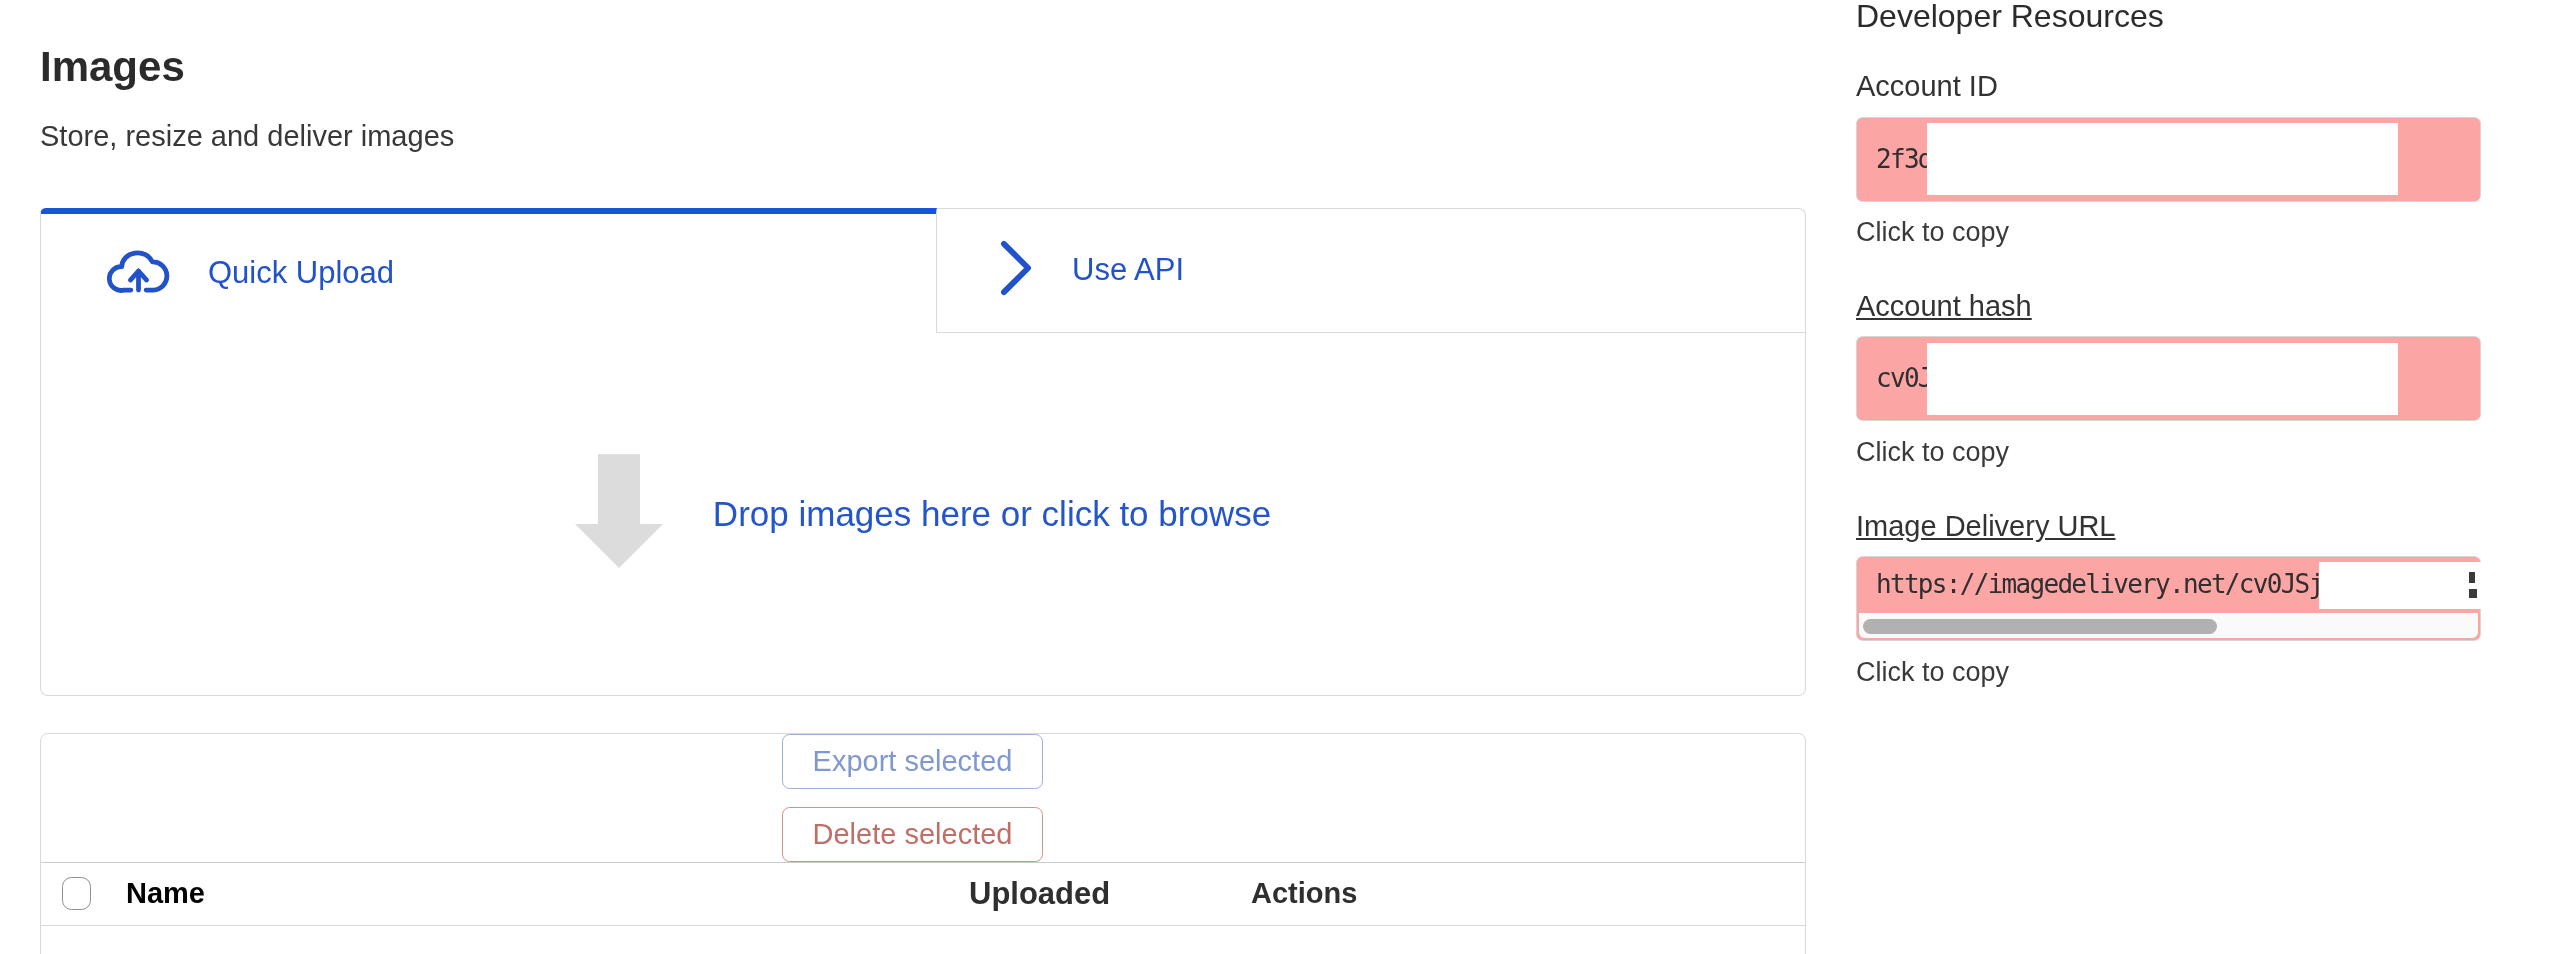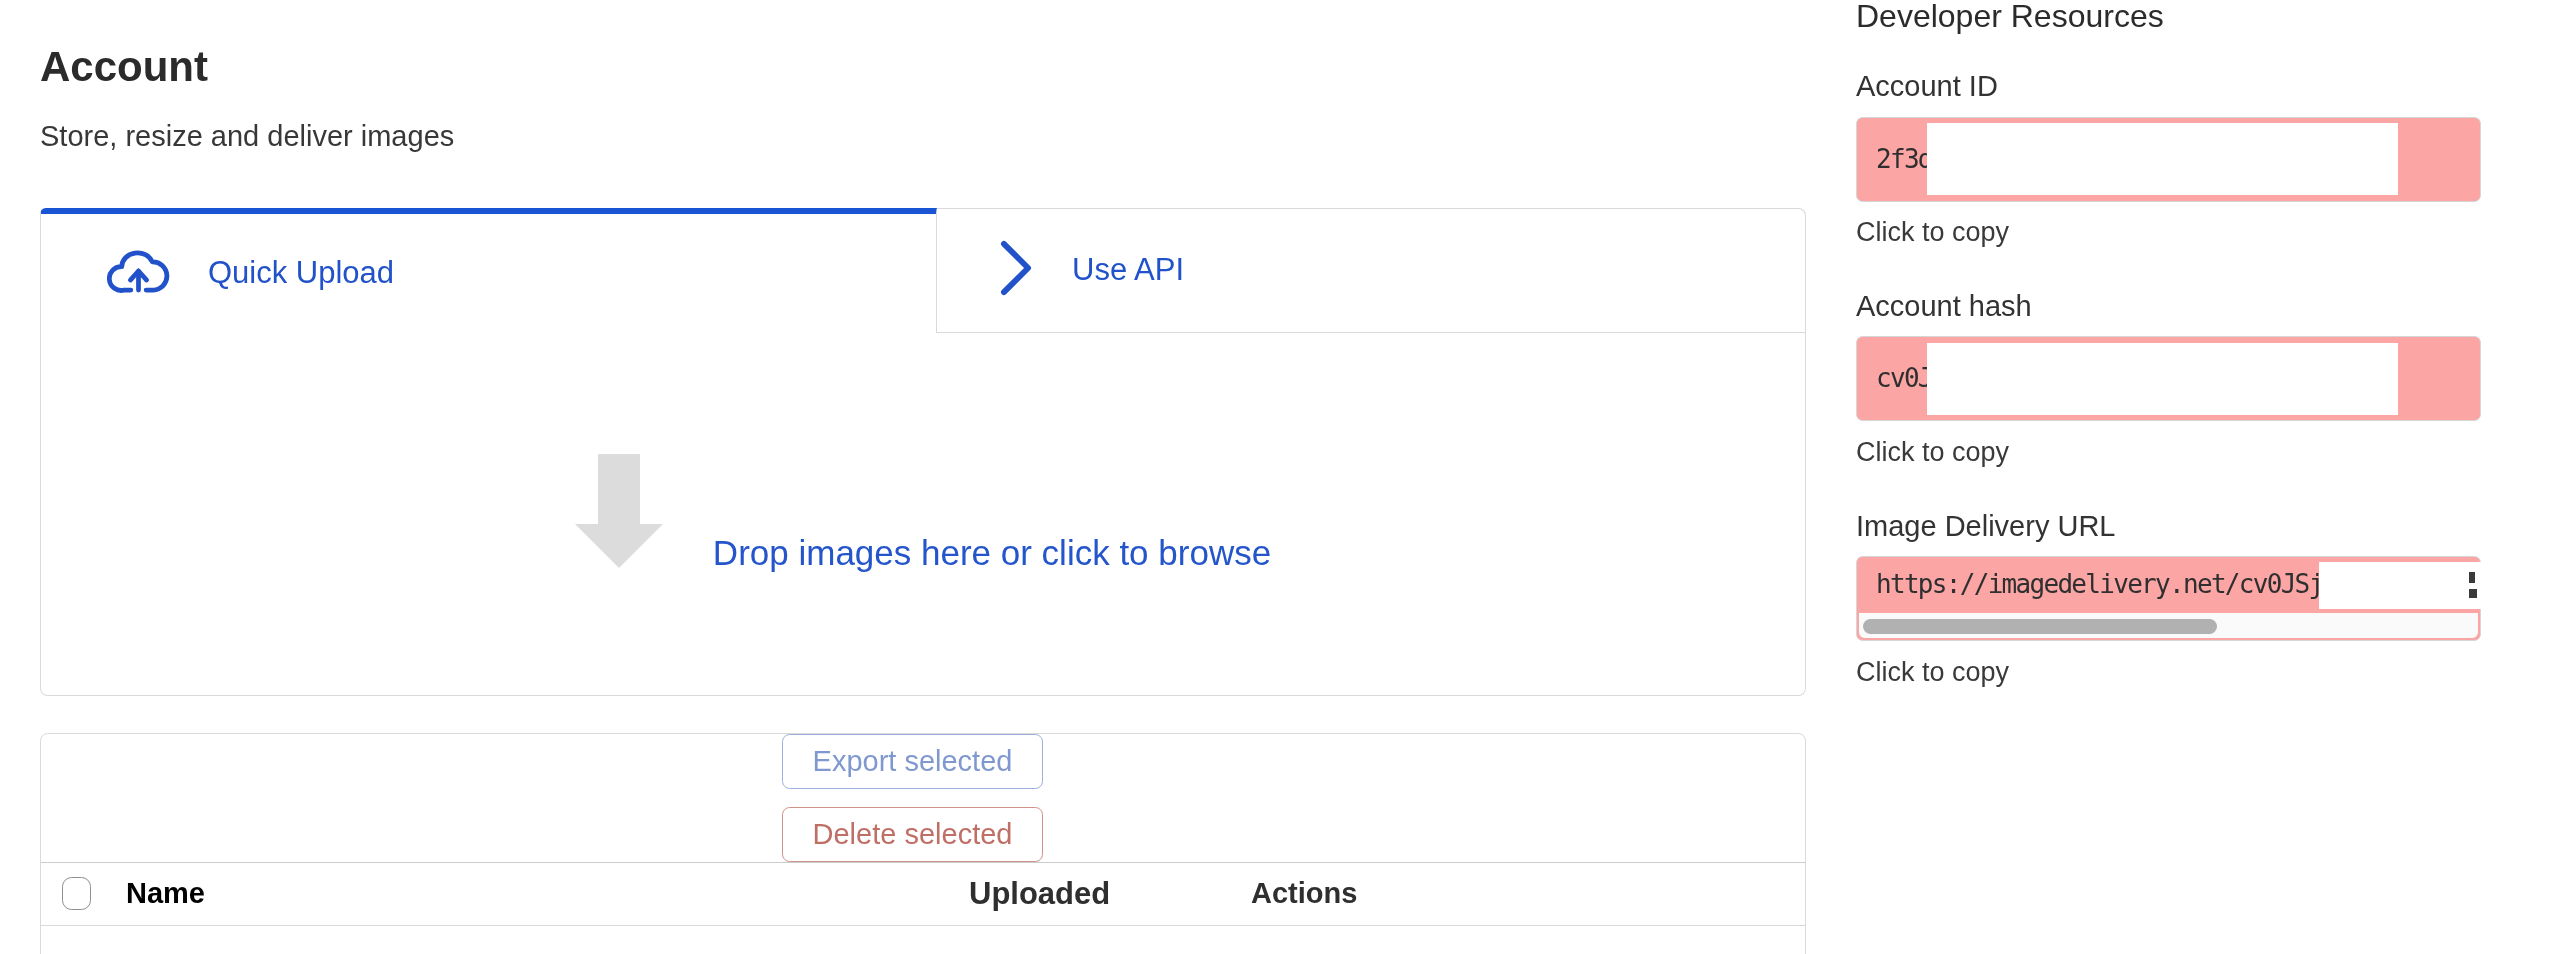--- a/index.html
+++ b/index.html
@@ -18,21 +18,21 @@
     border-top:6.7px solid #1a55d5; border-left:1px solid #d9d9d9; border-right:1px solid #d9d9d9;
     border-radius:5.8px 0 0 0; padding-left:66px; }
   .tab-inactive { flex:1; background:#fff;
     border-top:1px solid #d9d9d9; border-right:1px solid #d9d9d9; border-bottom:1px solid #d9d9d9;
     border-radius:0 7.7px 0 0; padding-left:62px; }
   .tab-label { font-size:31px; color:#2152c9; margin-left:38px; }
   .tab svg { flex:0 0 auto; }
 
   .dropzone { height:363px; border:1px solid #d9d9d9; border-top:none;
     border-radius:0 0 7.7px 7.7px; display:flex; align-items:center; justify-content:center; cursor:pointer; }
-  .dropzone-inner { display:flex; align-items:flex-end; gap:50px; }
+  .dropzone-inner { display:flex; align-items:center; gap:50px; }
   .dropzone-text { font-size:35px; color:#2455cb; }
 
   .list-card { margin-top:37px; border:1px solid #d9d9d9; border-radius:7.7px; height:250px; overflow:hidden; background:#fff; }
   .list-toolbar { height:128px; display:flex; align-items:center; justify-content:flex-end; gap:17.3px; padding-right:21px;flex-direction:column; }
   .btn { height:64px; padding:0 30px; font-size:29px; background:#fff; border-radius:7.7px; cursor:pointer;
          font-family:"Liberation Sans", sans-serif; }
   .btn-export { color:#8098d0; border:1.9px solid #9bb0dc; }
   .btn-delete { color:#bf6f65; border:1.9px solid #cf9288; }
   .divider-strong { border-top:1.9px solid #cccccc; }
   .table-header { position:relative; height:63px; display:flex; align-items:center; border-bottom:1px solid #d9d9d9; }
@@ -46,38 +46,38 @@
   .sidebar { position:absolute; left:1856px; top:0; width:627px; }
   .sidebar-heading { font-size:32px; font-weight:400; color:#2b2b2b; line-height:1.0; }
   .field-label { margin-top:38px; font-size:29px; color:#333333; }
   .copy-box { position:relative; margin-top:13.5px; height:85px; width:625px;
     background:#fca5a5; border:1px solid #d6d6d6; border-radius:6.7px; cursor:pointer;
     font-family:"DejaVu Sans Mono", monospace; font-size:26px; letter-spacing:-1.7px; color:#2f2f2f; }
   .copy-box .val { position:absolute; left:19px; top:0; height:83px; line-height:83px; white-space:nowrap; }
   .redact { position:absolute; background:#ffffff; }
   .redact-a { left:70px; top:5.8px; bottom:5.8px; width:471px; }
   .copy-helper { margin-top:15.4px; font-size:27px; color:#3a3a3a; }
-  .field-gap { margin-top:42px; }
+  .field-gap { margin-top:42px;text-decoration:underline; }
 
   .copy-box.url .val { height:54px; line-height:54px; }
   .redact-url { left:462px; top:4.8px; height:47px; width:162px; }
   .frag { position:absolute; right:5.8px; top:7.7px; width:7.7px; height:33px; }
   .frag::before, .frag::after { content:""; position:absolute; left:1.9px; width:5.8px; background:#3a3a3a; }
   .frag::before { top:1.9px; height:11.5px; }
   .frag::after { top:19px; height:9.6px; width:7.7px; }
   .hscroll { position:absolute; left:1.9px; right:1.9px; bottom:1.9px; height:25px; background:#fafafa; border-radius:0 0 5.8px 5.8px; }
   .hscroll-thumb { position:absolute; left:3.8px; top:5.8px; width:354px; height:14.4px; border-radius:7.7px; background:#b1b1b1; cursor:pointer; }
 </style>
 </head>
 <body>
 
 <div class="page">
 
   <div class="main">
-    <h1 class="page-title">Account</h1>
+    <h1 class="page-title">Images</h1>
     <div class="page-subtitle">Store, resize and deliver images</div>
 
     <div class="tabs">
       <div class="tab tab-active">
         <span>
           <svg width="63" height="54" viewBox="0 0 66 56" fill="none">
             <path d="M25 48 H18 A12.5 12.5 0 1 1 15.5 23.4 A16.5 14.5 0 0 1 47.5 18.5 A12 12 0 1 1 48.5 48 H41" stroke="#2152c9" stroke-width="5" stroke-linecap="round" stroke-linejoin="round"></path>
             <path d="M33 48 V28 M33 28 L24.5 37.5 M33 28 L41.5 37.5" stroke="#2152c9" stroke-width="5" stroke-linecap="round" stroke-linejoin="round"></path>
           </svg>
         </span>

